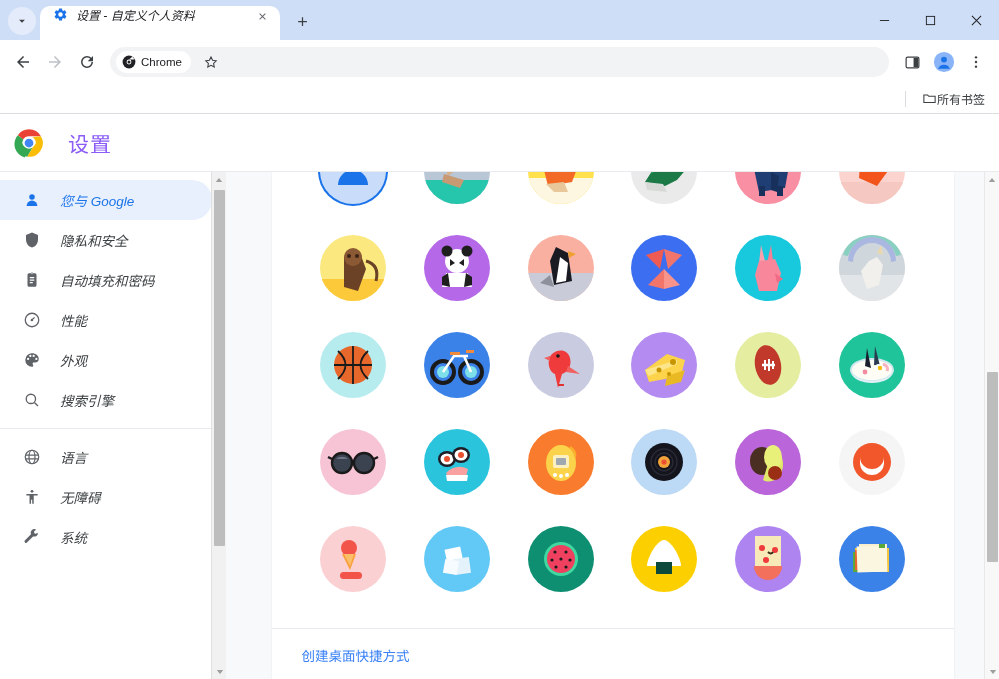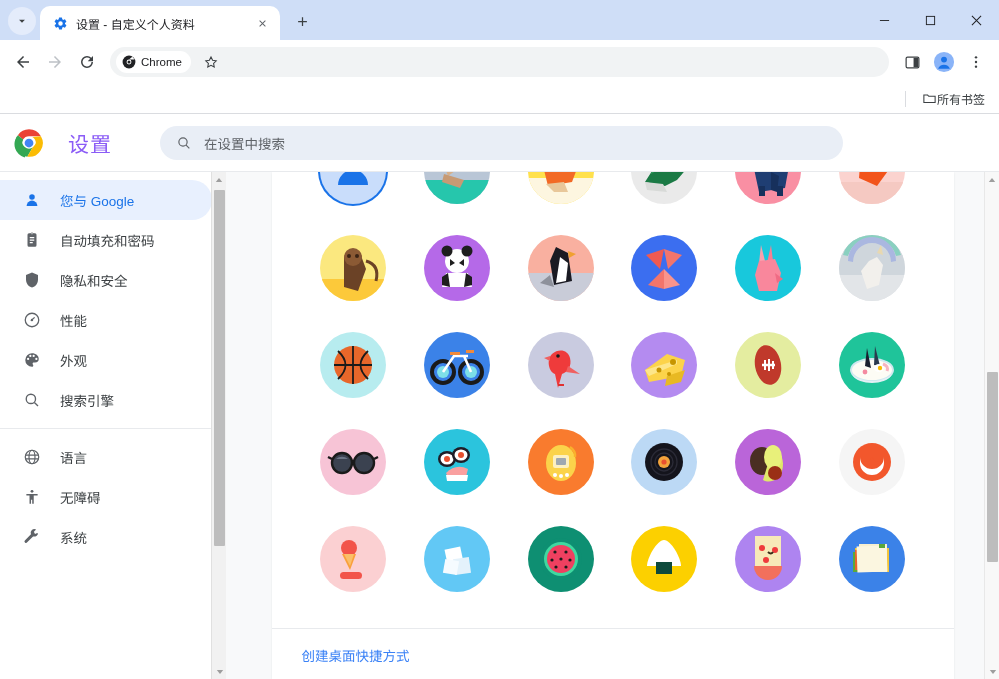--- a/index.html
+++ b/index.html
@@ -18,22 +18,22 @@
     height: 40px; background: #cfdef7; display: flex; align-items: flex-end;
     position: relative; flex: 0 0 40px;
   }
   .tab-search {
     width: 28px; height: 28px; margin: 0 4px 5px 8px; border-radius: 50%;
     display: flex; align-items: center; justify-content: center;
     background: #e4ecfb; cursor: pointer;
   }
   .tab {
     height: 34px; width: 240px; background: #ffffff;
-    border-radius: 10px 10px 0 0; display: flex; align-items: center;
-    padding: 0 8px 0 12px; gap: 8px; position: relative; cursor: default;
+    border-radius: 10px 10px 0 0; display: flex; align-items: flex-start;
+    padding: 0 8px 0 12px; gap: 8px; position: relative; cursor: default; font-style: italic;
   }
   .tab-favicon { width: 16px; height: 16px; flex: 0 0 16px; display:flex; align-items:center; justify-content:center;}
   .tab-title {
     font-size: 12px; color: #202124; white-space: nowrap; overflow: hidden;
     text-overflow: ellipsis; flex: 1;
   }
   .tab-close {
     width: 20px; height: 20px; border-radius: 50%; flex: 0 0 20px;
     display: flex; align-items: center; justify-content: center; cursor: pointer;
   }
@@ -91,21 +91,21 @@
     border-radius: 17px; display: flex; align-items: center; padding: 0 16px; gap: 12px;
     cursor: text;
   }
   .search-ph { font-size: 13.5px; color: #5f6368; }
 
   .body-area { flex: 1; display: flex; position: relative; overflow: hidden; border-top: 1px solid #e8eaed; }
 
   
   .sidebar {
     width: 226px; flex: 0 0 226px; background: #fff; padding-top: 8px;
-    position: relative; overflow: hidden;
+    position: relative; overflow: hidden; font-style: italic;
   }
   .nav-item {
     height: 40px; display: flex; align-items: center; gap: 18px;
     padding-left: 22px; margin-right: 14px; border-radius: 0 20px 20px 0;
     cursor: pointer; color: #3c4043;
   }
   .nav-item.active { background: #e8f0fe; color: #1a73e8; }
   .nav-item.active .nav-icon svg { fill: #1a73e8; }
   .nav-icon { width: 20px; height: 20px; flex: 0 0 20px; display: flex; align-items: center; justify-content: center; }
   .nav-icon svg { fill: #5f6368; }
@@ -276,61 +276,52 @@
           <path d="M24 2a22 22 0 0119.05 11H24a11 11 0 00-9.53 5.5L6.2 11.4A21.95 21.95 0 0124 2z" fill="#ea4335"></path>
           <path d="M6.2 11.4l8.27 7.1A11 11 0 0024 35l-7 12.1A22 22 0 016.2 11.4z" fill="#34a853" transform="rotate(0)"></path>
           <path d="M4.6 13.6A22 22 0 0021.2 45.9L30.7 29.5A11 11 0 0113 24c0-2 .55-3.9 1.5-5.5L4.6 13.6z" fill="#34a853"></path>
           <path d="M43.05 13A22 22 0 0121.2 45.9l9.5-16.4A11 11 0 0035 24c0-4.2-2.3-7.8-5.7-9.7L43.05 13z" fill="#fbbc04"></path>
           <circle cx="24" cy="24" r="9.2" fill="#fff"></circle>
           <circle cx="24" cy="24" r="7" fill="#4285f4"></circle>
         </svg>
       </span>
       <span class="settings-title">设置</span>
 
-      <div class="search-wrap">
-        <span>
-          <svg width="16" height="16" viewBox="0 0 24 24">
-              <circle cx="10.5" cy="10.5" r="6.2" fill="none" stroke="#5f6368" stroke-width="1.8"></circle>
-              <path d="M15.2 15.2L20 20" stroke="#5f6368" stroke-width="1.8"></path>
-            </svg>
-        </span>
-        <span class="search-ph">在设置中搜索</span>
-      </div>
     </div>
 
     <div class="body-area">
 
       <nav class="sidebar">
 
         <div class="nav-item active">
           <span class="nav-icon">
             <svg width="18" height="18" viewBox="0 0 24 24">
                 <circle cx="12" cy="8" r="3.7"></circle>
                 <path d="M4.8 20a7.2 7.2 0 0114.4 0z"></path>
               </svg>
           </span>
           <span class="nav-label">您与 Google</span>
         </div>
 
         <div class="nav-item">
           <span class="nav-icon">
             <svg width="18" height="18" viewBox="0 0 24 24">
+                <path d="M12 2L4 5.2v6.1c0 5 3.4 9.7 8 10.7 4.6-1 8-5.7 8-10.7V5.2z"></path>
+              </svg>
+          </span>
+          <span class="nav-label">隐私和安全</span>
+        </div>
+
+        <div class="nav-item">
+          <span class="nav-icon">
+            <svg width="18" height="18" viewBox="0 0 24 24">
                 <path d="M16 3h-2.2a2 2 0 00-3.6 0H8a2 2 0 00-2 2v14a2 2 0 002 2h8a2 2 0 002-2V5a2 2 0 00-2-2zm-4-.3a.8.8 0 110 1.6.8.8 0 010-1.6zM9 8h6v1.6H9zm0 3.4h6V13H9zm0 3.4h4v1.6H9z"></path>
               </svg>
           </span>
           <span class="nav-label">自动填充和密码</span>
-        </div>
-
-        <div class="nav-item">
-          <span class="nav-icon">
-            <svg width="18" height="18" viewBox="0 0 24 24">
-                <path d="M12 2L4 5.2v6.1c0 5 3.4 9.7 8 10.7 4.6-1 8-5.7 8-10.7V5.2z"></path>
-              </svg>
-          </span>
-          <span class="nav-label">隐私和安全</span>
         </div>
 
         <div class="nav-item">
           <span class="nav-icon">
             <svg width="18" height="18" viewBox="0 0 24 24">
                 <circle cx="12" cy="12" r="9" fill="none" stroke="#5f6368" stroke-width="1.7"></circle>
                 <path d="M15.5 8.5L10.5 13" stroke="#5f6368" stroke-width="1.7"></path>
                 <circle cx="12" cy="12" r="1.6"></circle>
               </svg>
           </span>

